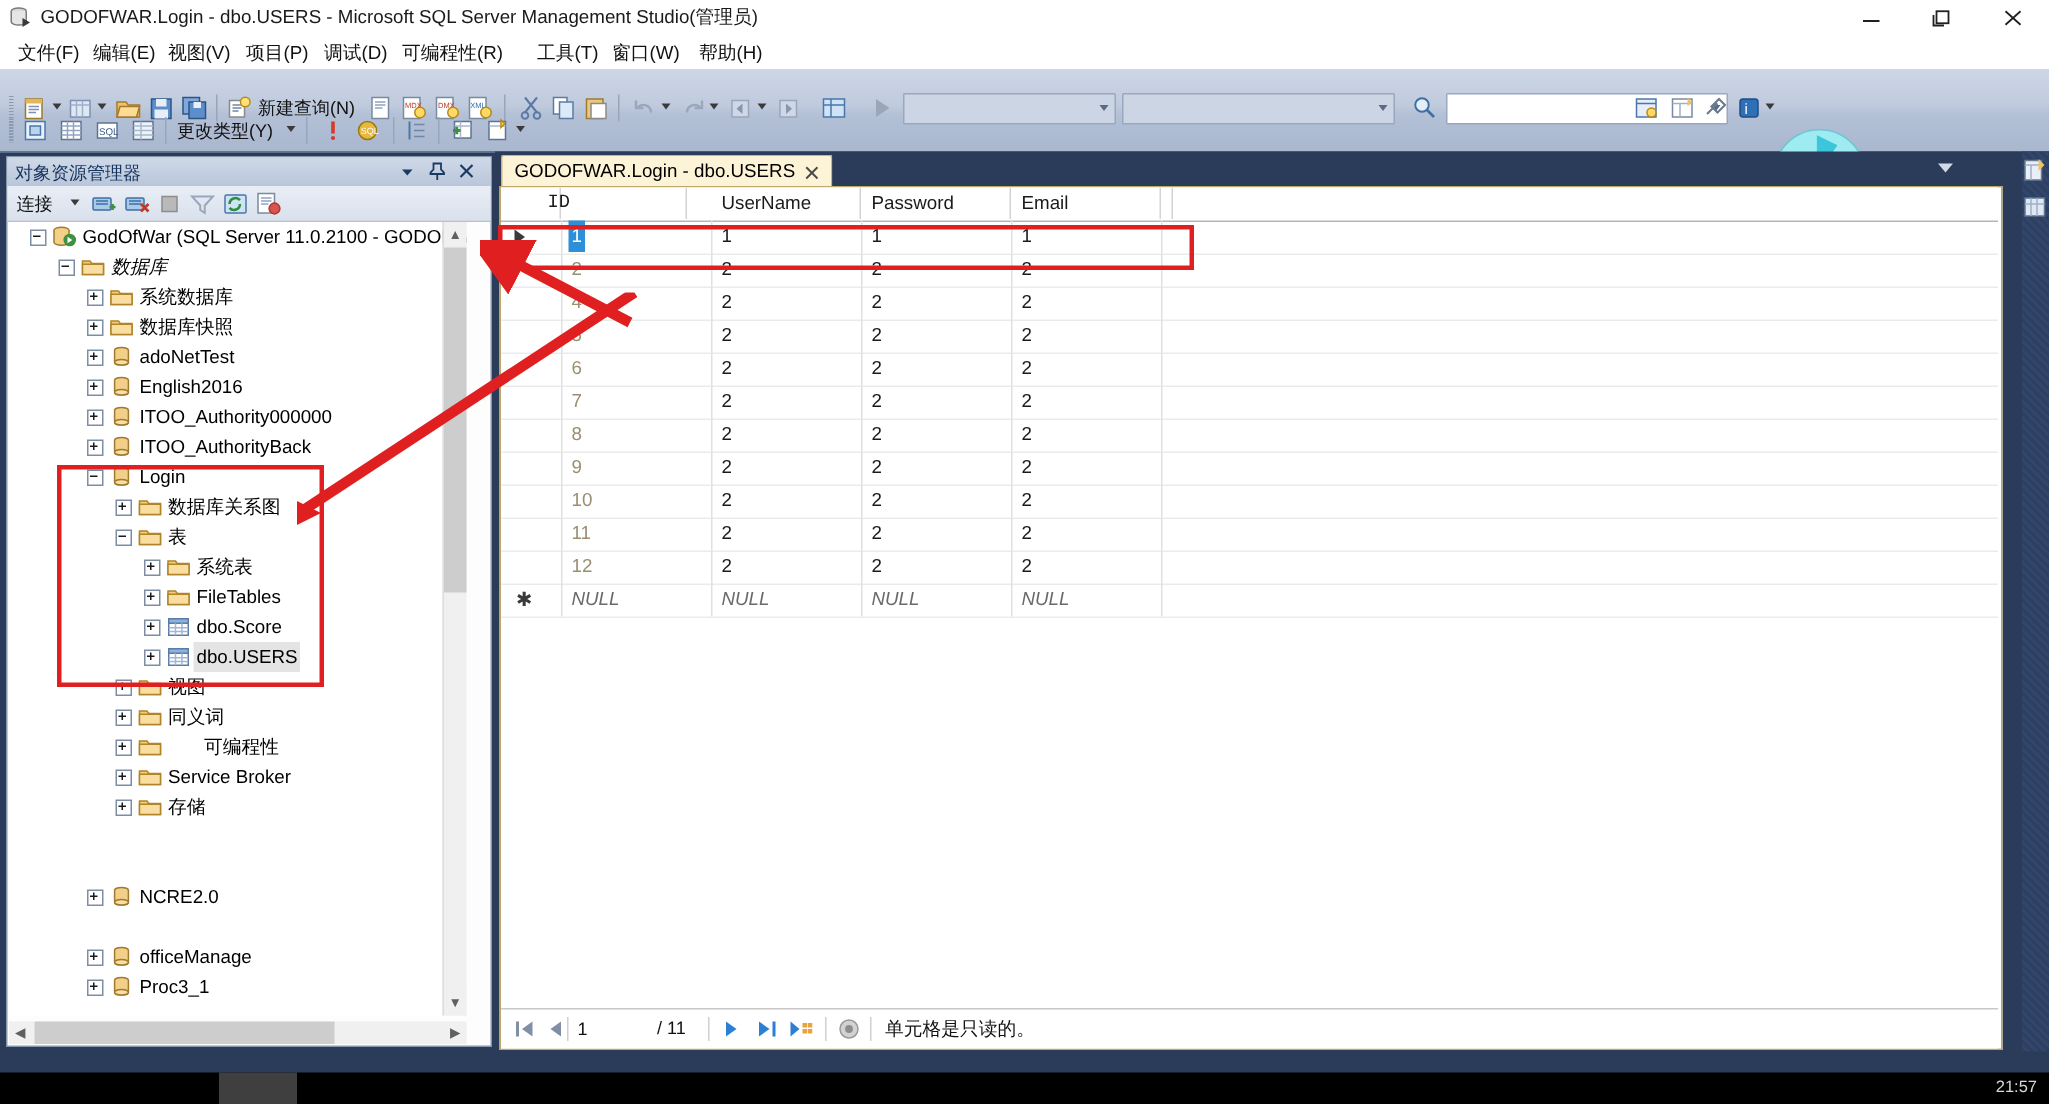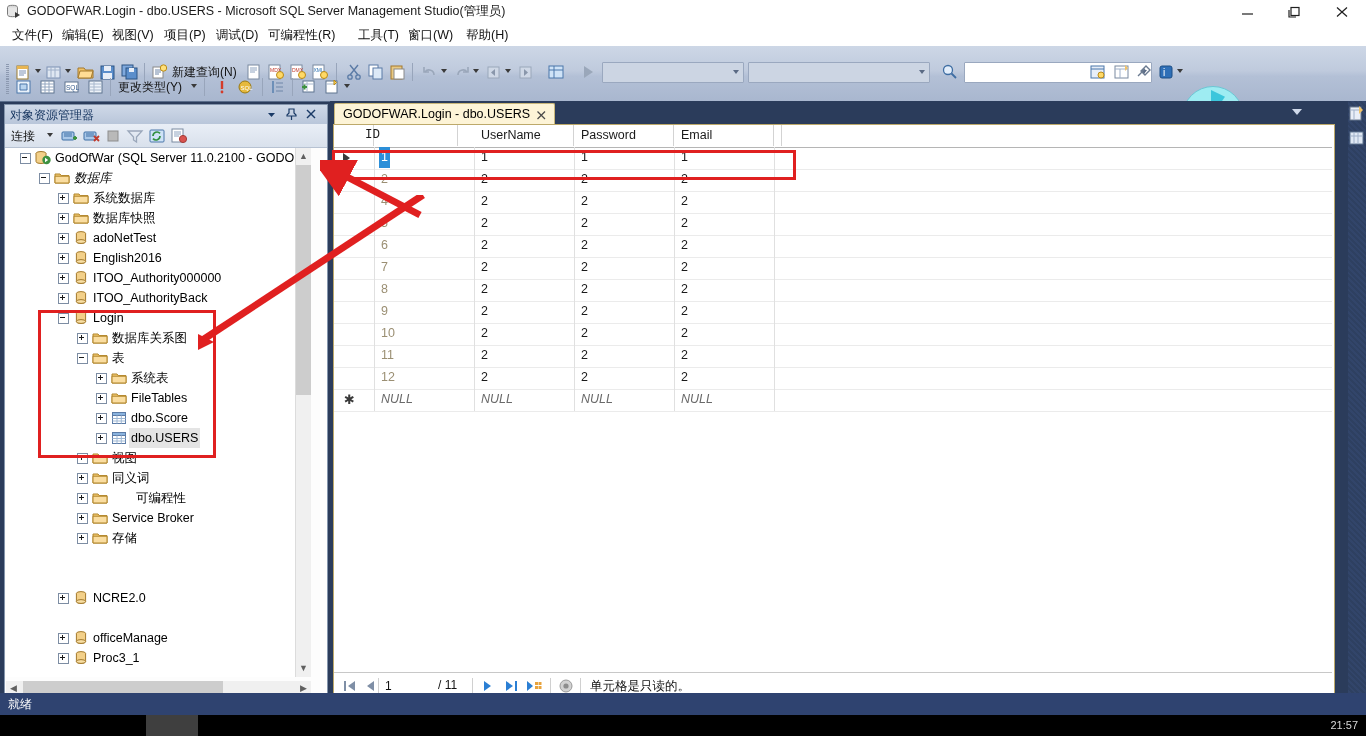--- a/index.html
+++ b/index.html
@@ -920,23 +920,20 @@
         </svg>
     </span>
     <span class="rtab" style="top:28px">
       <svg width="16" height="22">
           <rect x="1" y="3" width="13" height="12" fill="#dfe8f4" stroke="#5f7490"></rect>
           <path d="M1 7h13M5 3v12M9 3v12" stroke="#9fb0c9"></path>
         </svg>
     </span>
   </div>
 
-  <div class="statusbar">
-    <span class="st">就绪</span>
-  </div>
 
   <div class="taskbar">
     <span class="tbitem" style="left:146px;width:52px"></span>
     <span class="clocktxt">21:57</span>
   </div>
 
   <div class="anno" style="left:38px;top:310px;width:172px;height:142px;"></div>
   <div class="anno" style="left:332px;top:150px;width:458px;height:24px;"></div>
   <svg class="annoarrow" style="left:320px;top:160px;width:110px;height:60px" viewBox="0 0 110 60">
     <defs>

